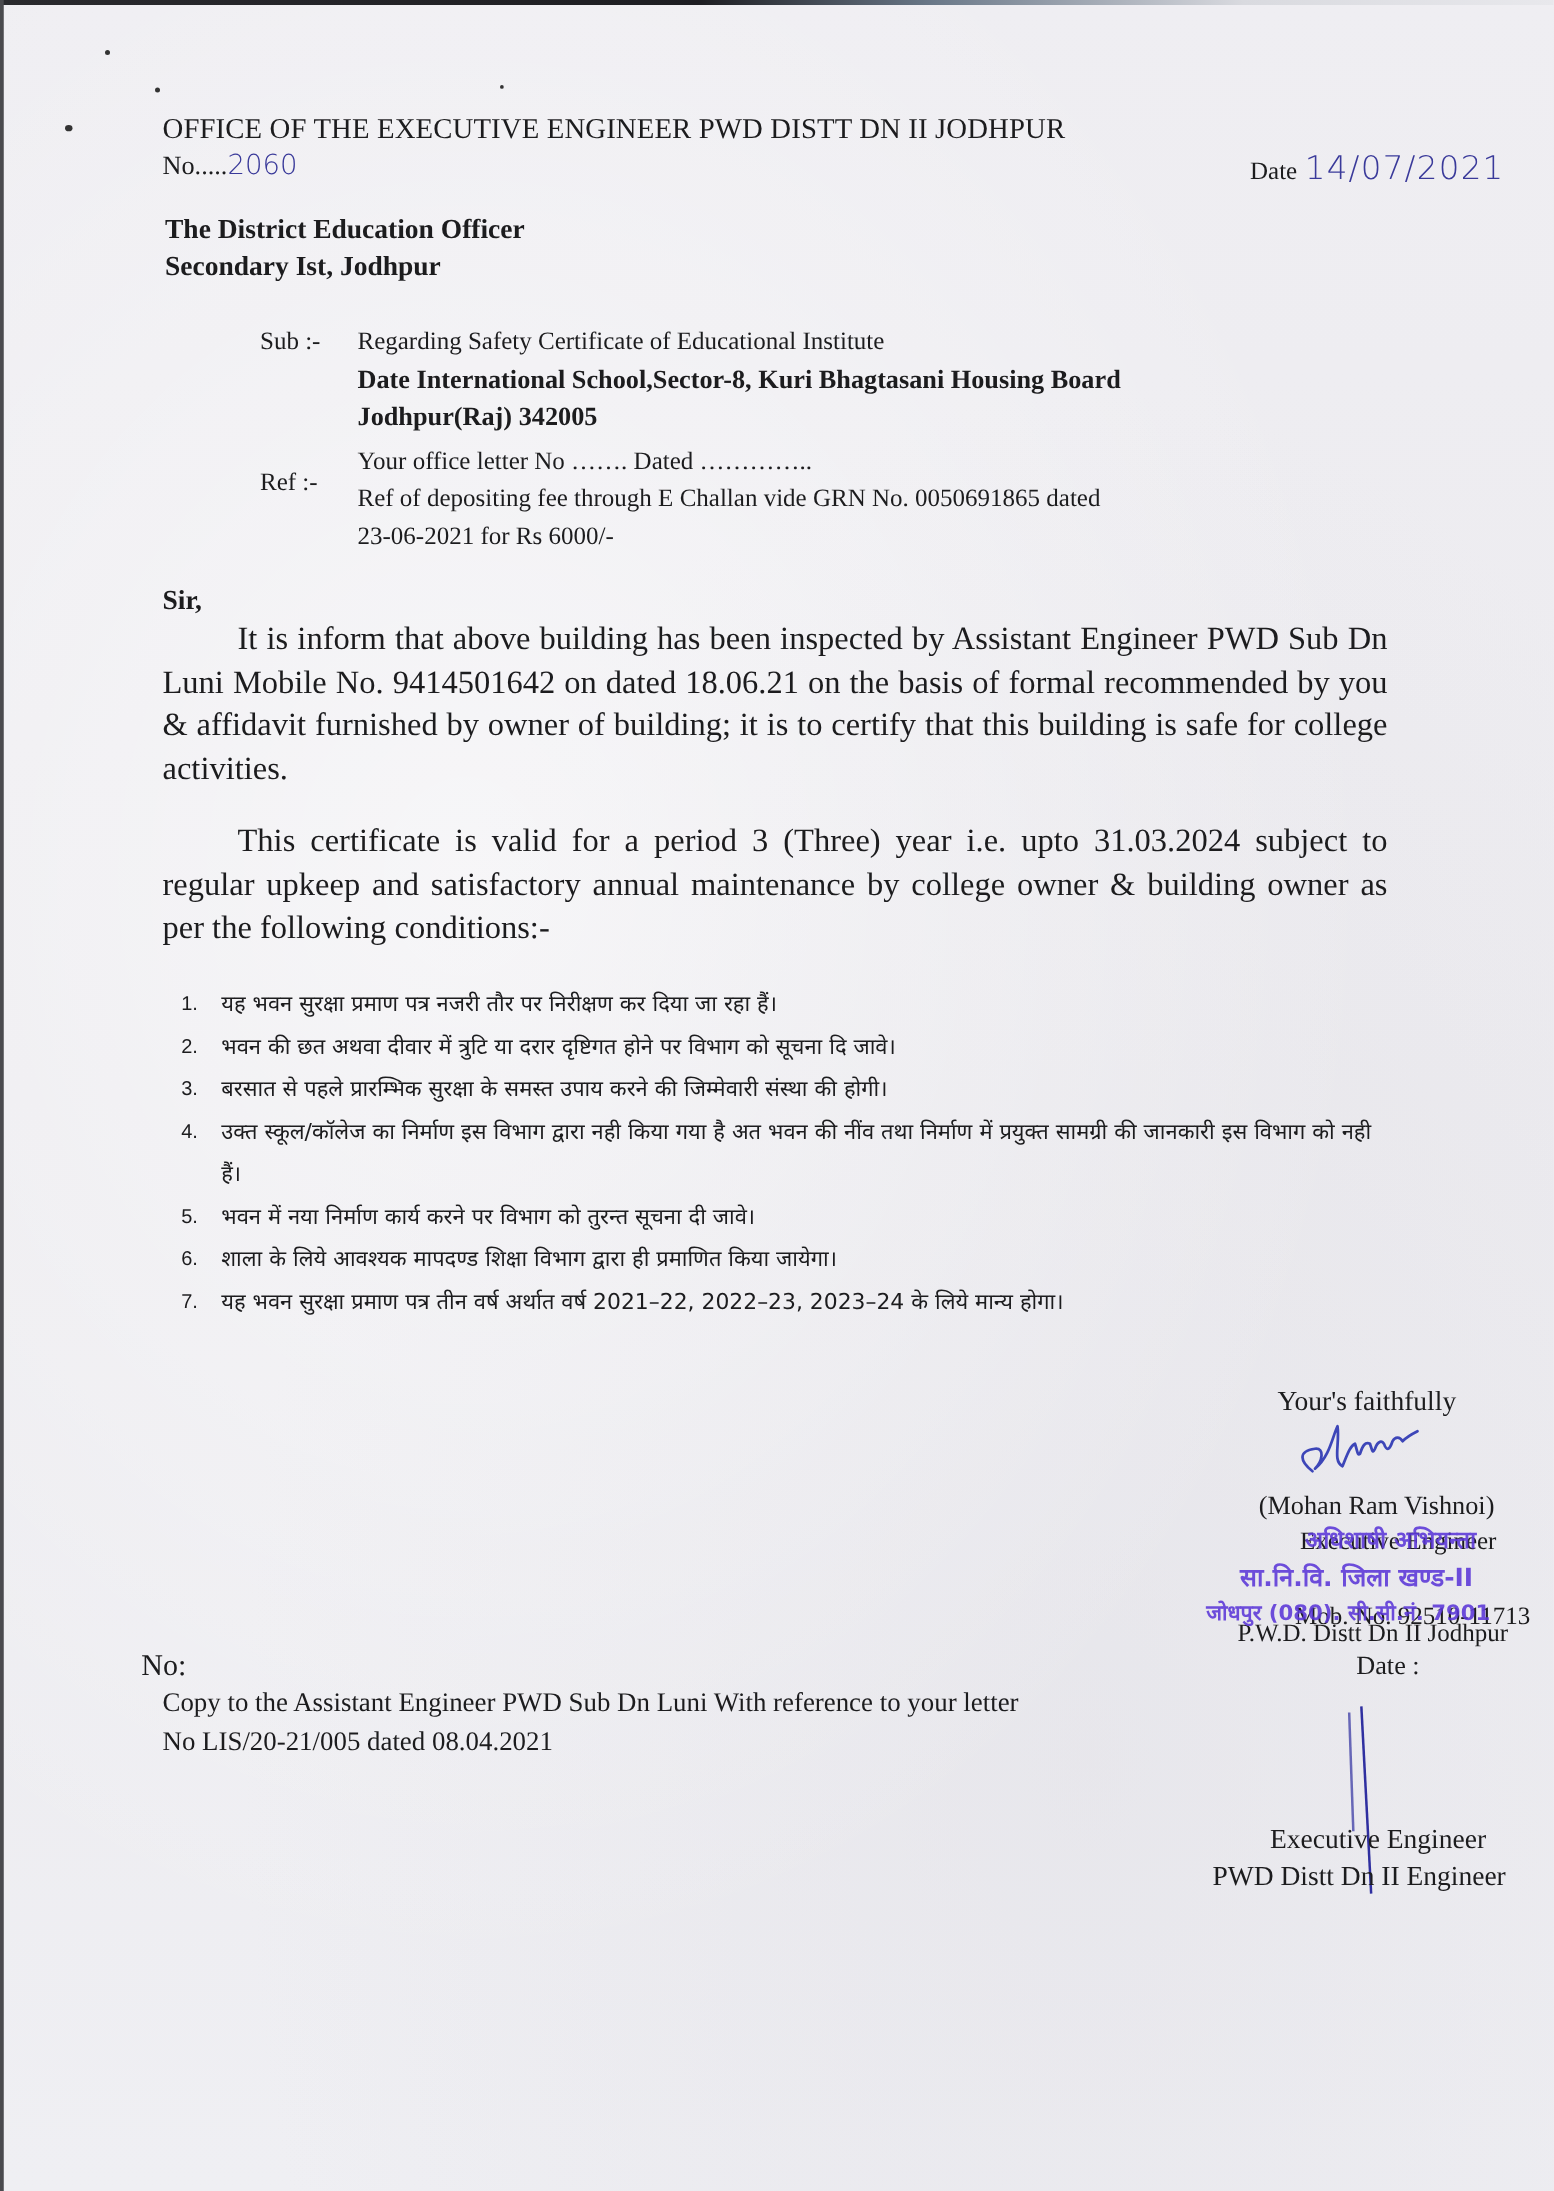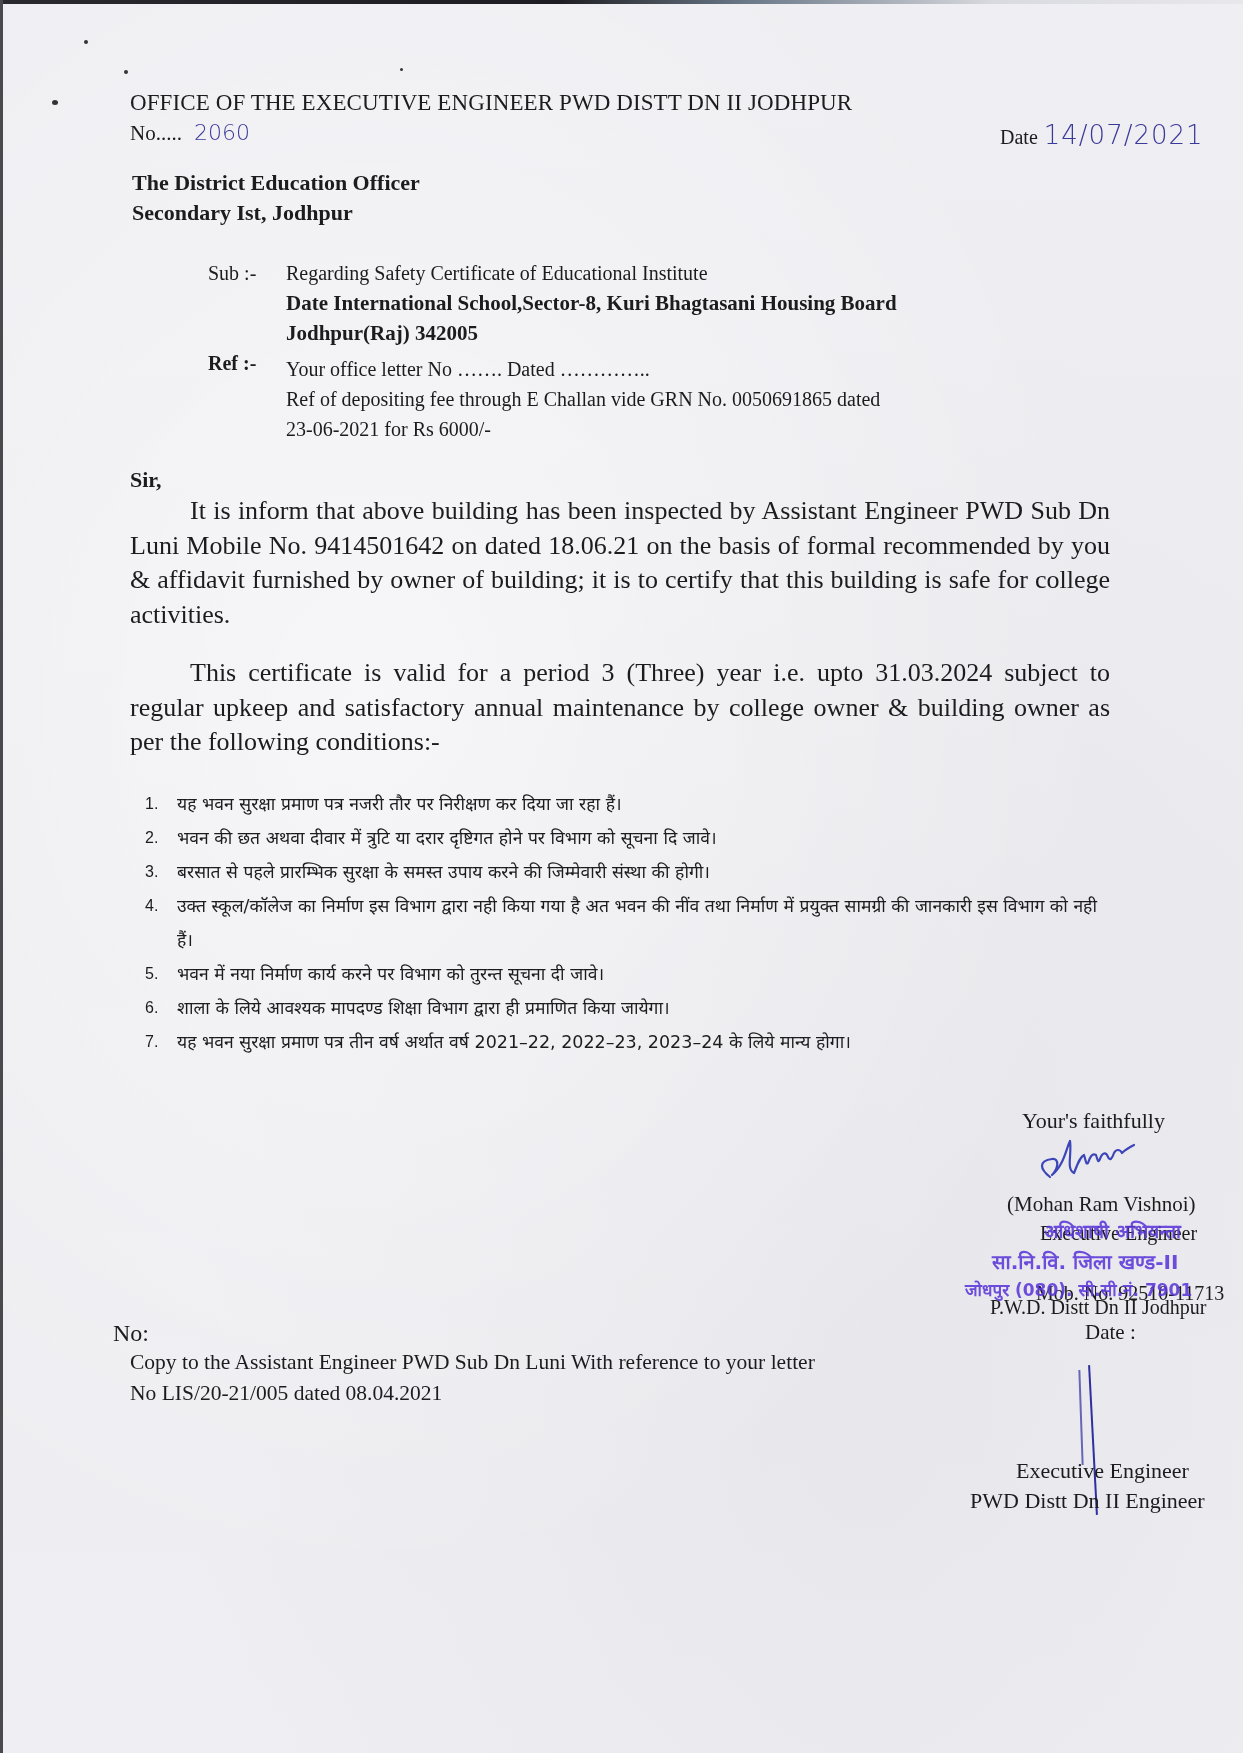--- a/index.html
+++ b/index.html
@@ -18,37 +18,37 @@
       linear-gradient(180deg, #efeef2 0%, #ecebef 50%, #efeff3 100%);
   }
   .top-edge {
     position: absolute; left: 0; top: 0; width: 1243px; height: 4px;
     background: linear-gradient(90deg, #2a2a2e 0%, #1e1e22 45%, #6a7888 60%, #d9dadf 80%, #e8e8ec 100%);
   }
   .left-edge { position: absolute; left: 0; top: 0; width: 3px; height: 1753px; background: #4a4a4e; }
   .speck { position: absolute; width: 4px; height: 4px; border-radius: 50%; background: #333; }
 
   .abs { position: absolute; white-space: nowrap; }
-  .hw { color: #3a3a9a; font-family: "DejaVu Sans", sans-serif; font-weight: 300; margin-left: 12px; }
+  .hw { color: #3a3a9a; font-family: "DejaVu Sans", sans-serif; font-weight: 300; }
 
   .office-title { left: 130px; top: 90px; font-size: 23px; letter-spacing: 0.1px; }
   .ref-no { left: 130px; top: 120px; font-size: 21px; }
   .ref-no .hw { font-size: 22px; }
   .date-hdr { left: 1000px; top: 120px; font-size: 20px; }
   .date-hdr .hw { font-size: 26px; letter-spacing: 1px; margin-left: 6px; }
 
   .to-line1 { left: 132px; top: 170px; font-size: 22px; font-weight: bold; }
   .to-line2 { left: 132px; top: 200px; font-size: 22px; font-weight: bold; }
 
   .sub-label { left: 208px; top: 262px; font-size: 20px; }
   .sub-text { left: 286px; top: 262px; font-size: 20px; }
   .sub-school1 { left: 286px; top: 291px; font-size: 21px; font-weight: bold; }
   .sub-school2 { left: 286px; top: 321px; font-size: 21px; font-weight: bold; }
 
-  .ref-label { left: 208px; top: 352px; font-size: 20px; font-weight: bold; }
+  .ref-label { left: 208px; top: 375px; font-size: 20px; }
   .ref-text1 { left: 286px; top: 358px; font-size: 20px; }
   .ref-text2 { left: 286px; top: 388px; font-size: 20px; }
   .ref-text3 { left: 286px; top: 418px; font-size: 20px; }
 
   .salutation { left: 130px; top: 467px; font-size: 22px; font-weight: bold; }
 
   .para {
     position: absolute; left: 130px; width: 980px;
     font-size: 26px; line-height: 34.5px; text-align: justify;
     white-space: normal;

